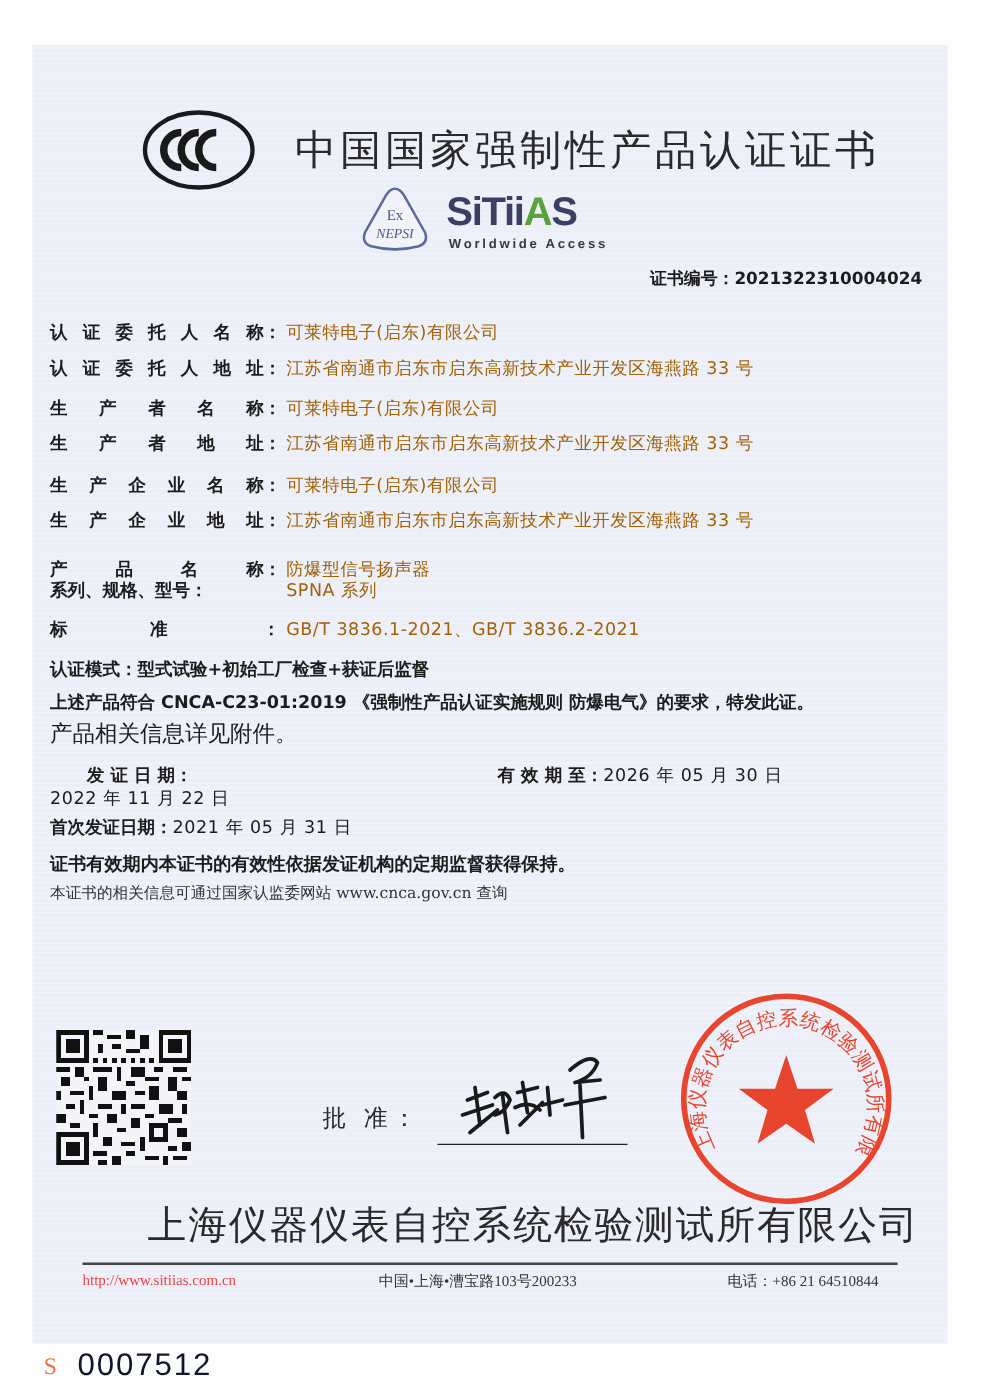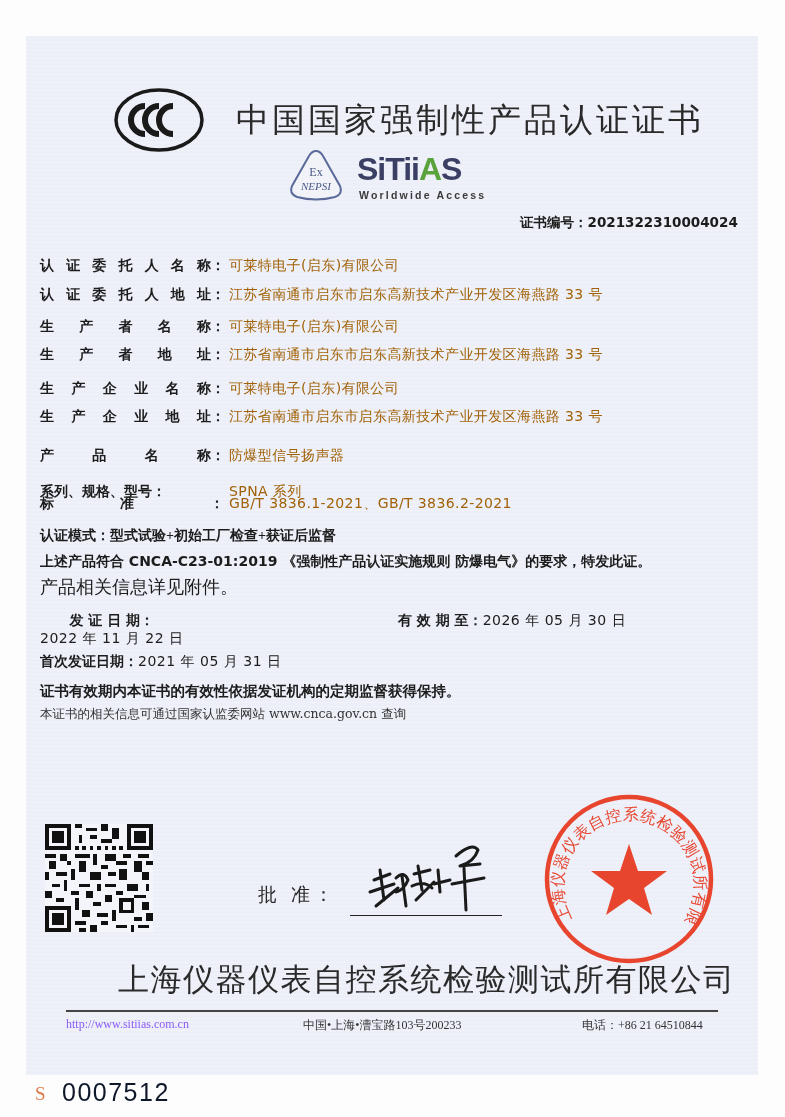--- a/index.html
+++ b/index.html
@@ -24,42 +24,42 @@
   .sitiias-tag { position:absolute; left:2px; top:37px; font-size:10.5px; font-weight:bold; letter-spacing:2.2px; color:#3a3a3a; font-family:"Liberation Sans", sans-serif; white-space:nowrap; }
 
   .cert-no { left:520px; top:214px; font-size:13.5px; font-weight:bold; white-space:nowrap; }
 
   
   .row { position:absolute; left:40px; height:22px; font-size:14px; white-space:nowrap; display:flex; align-items:center; }
   .row .label { width:185px; font-weight:bold; display:flex; justify-content:space-between; }
   .row .label span { display:inline-block; }
   .row .value { margin-left:4px; color:#a16207; letter-spacing:0.4px; }
 
-  .mode { left:40px; top:527px; font-size:14px; font-weight:bold; white-space:nowrap;font-family:Liberation Serif, serif; }
+  .mode { left:40px; top:527px; font-size:14px; font-weight:bold; white-space:nowrap; }
   .conform1 { left:40px; top:553px; font-size:14px; font-weight:bold; white-space:nowrap; }
   .conform2 { left:40px; top:575px; font-size:18px; font-weight:normal; white-space:nowrap; }
 
   .date-row { position:absolute; font-size:14px; white-space:nowrap; display:flex; align-items:center; }
   .date-row .dl { font-weight:bold; letter-spacing:0; }
   .date-row .dv { letter-spacing:0.5px; }
 
   .validity { left:40px; top:682px; font-size:14.5px; font-weight:bold; white-space:nowrap; }
   .query { left:40px; top:706px; font-size:12.5px; white-space:nowrap; color:#333; font-family:"DejaVu Serif", serif; }
 
   .qr { left:45px; top:824px; width:108px; height:108px; }
 
   .approve-label { left:258px; top:882px; font-size:19px; letter-spacing:4px; color:#2a2a2a; white-space:nowrap; }
   .approve-line { left:350px; top:915px; width:152px; height:1px; background:#222; }
   .signature { left:360px; top:840px; width:130px; height:82px; }
 
   .seal { left:540px; top:793px; width:178px; height:172px; }
 
   .org-name { left:118px; top:959px; font-size:31px; letter-spacing:1.5px; color:#2a2a2a; white-space:nowrap; }
   .footer-line { left:66px; top:1010px; width:652px; height:2px; background:#444; }
-  .footer-url { left:66px; top:1017px; font-size:12px; color:#8b5cf6; font-family:"Liberation Serif", serif; white-space:nowrap; }
+  .footer-url { left:66px; top:1017px; font-size:12px; color:#ef4444; font-family:"Liberation Serif", serif; white-space:nowrap; }
   .footer-addr { left:303px; top:1017px; font-size:12px; color:#333; font-family:"Liberation Serif", serif; white-space:nowrap; }
   .footer-tel { left:582px; top:1017px; font-size:12px; color:#333; font-family:"Liberation Serif", serif; white-space:nowrap; }
 
   .serial-prefix { left:35px; top:1083px; font-size:19px; color:#e07a4a; font-family:"Liberation Serif", serif; }
   .serial-num { left:62px; top:1078px; font-size:25px; color:#0f172a; letter-spacing:1.5px; font-family:"Liberation Sans", sans-serif; white-space:nowrap; }
 </style>
 </head>
 <body>
 
 <div class="paper"></div>
@@ -156,21 +156,21 @@
 </div>
 <div class="row" style="top:445px;">
   <div class="label">
     <span>产</span>
       <span>品</span>
       <span>名</span>
       <span>称：</span>
   </div>
   <div class="value">防爆型信号扬声器</div>
 </div>
-<div class="row" style="top:481px;align-items:center;">
+<div class="row" style="top:462px;align-items:center;">
   <div class="label">
     <span>系列、规格、型号：</span>
   </div>
   <div class="value">SPNA 系列</div>
 </div>
 <div class="row" style="top:493px;">
   <div class="label" style="justify-content:flex-start;">
     <span style="width:80px;">标</span>
       <span style="width:90px;">准</span>
       <span>：</span>

